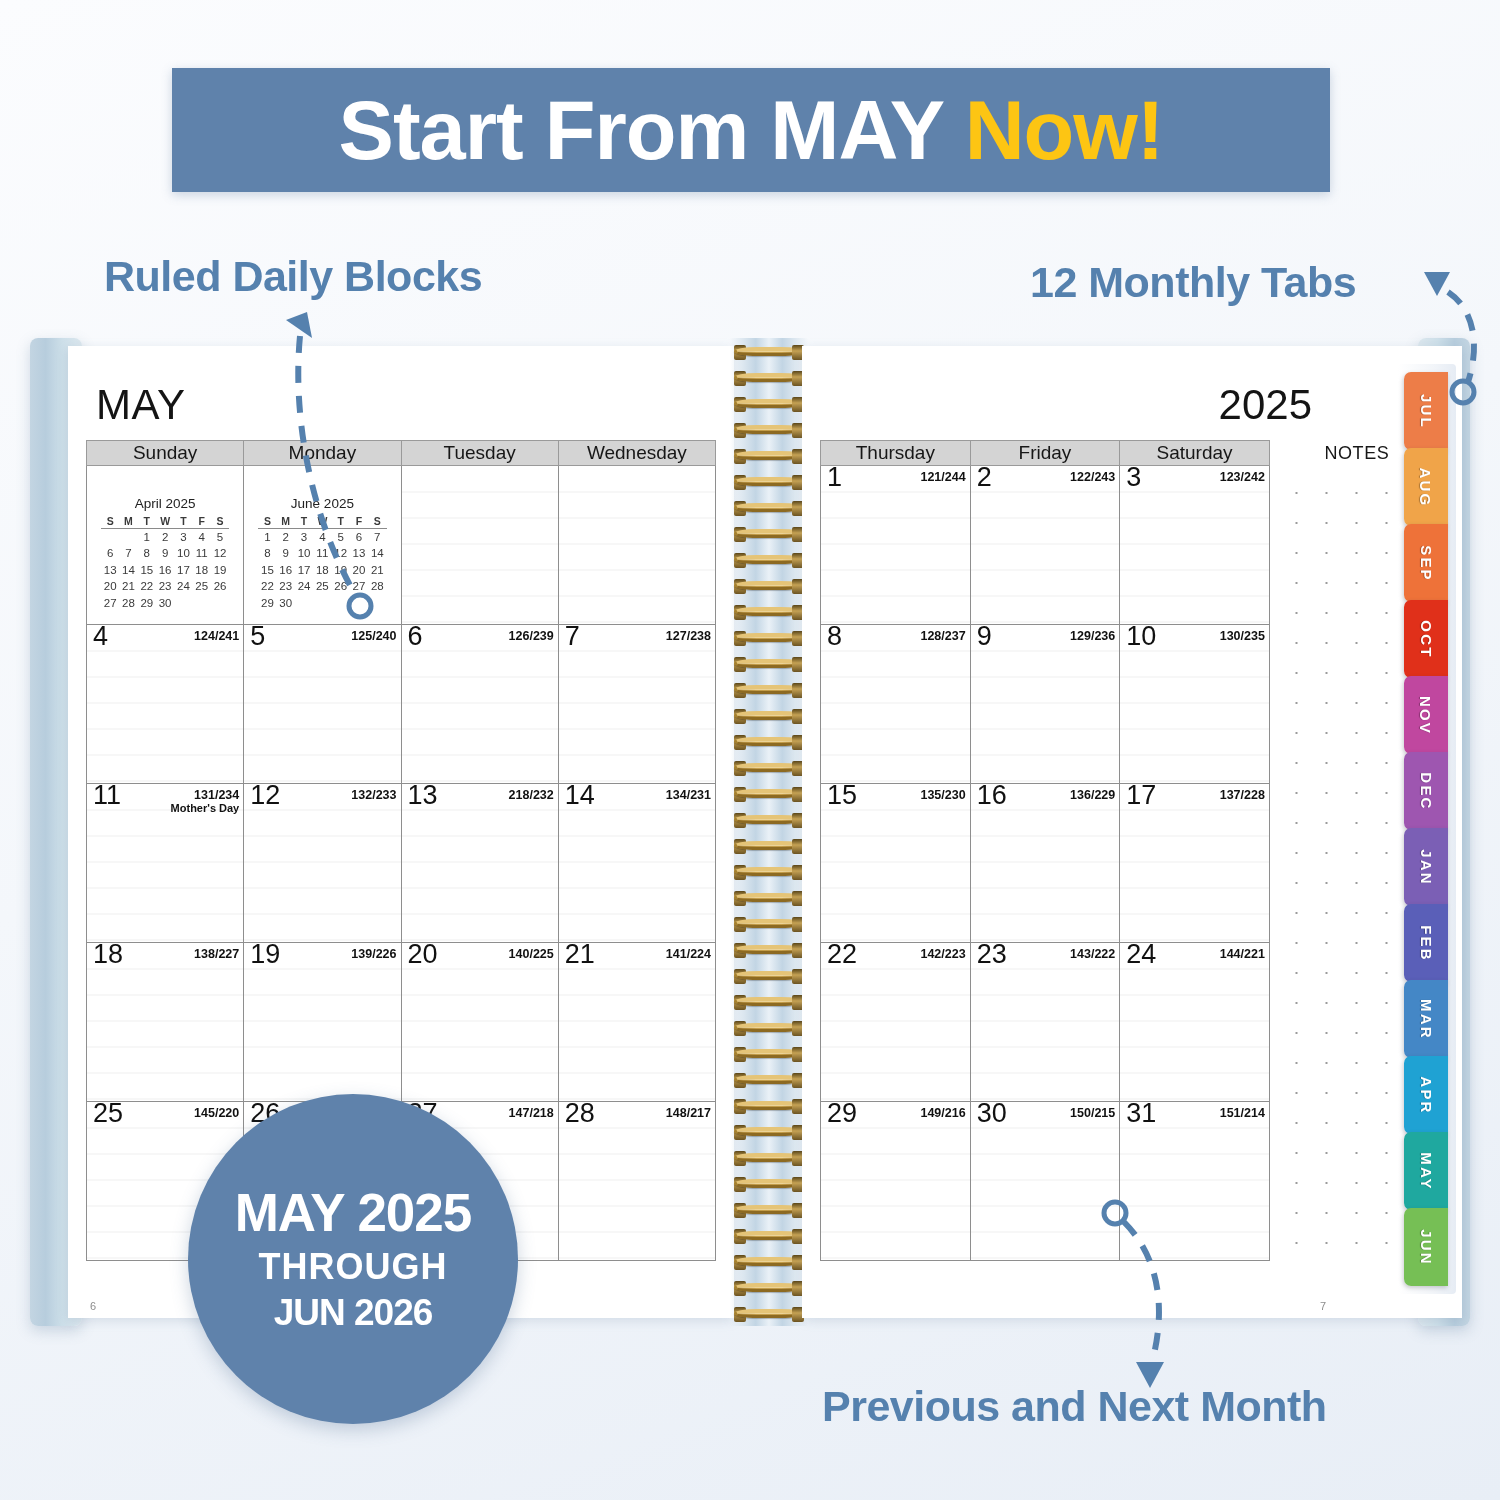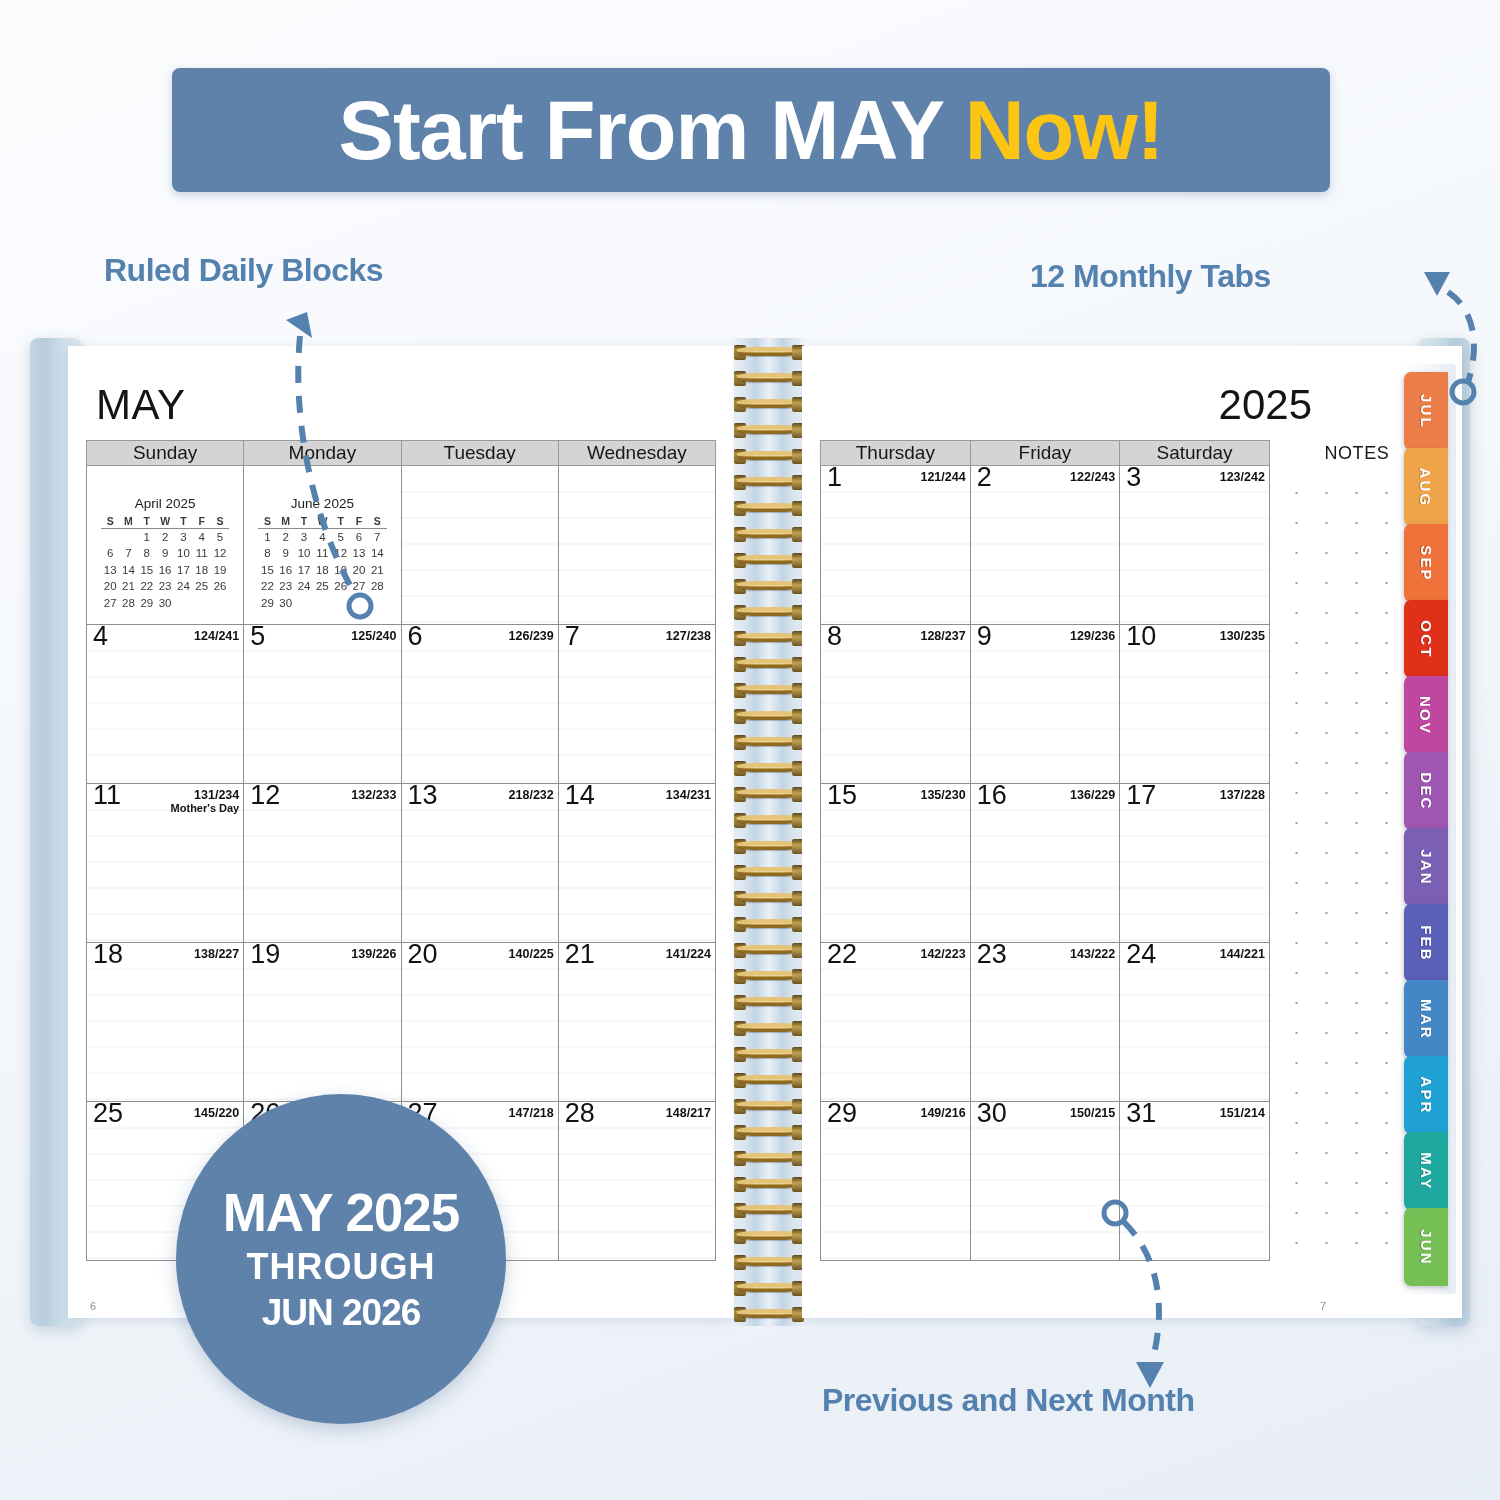--- a/index.html
+++ b/index.html
@@ -10,39 +10,39 @@
     position: relative;
     overflow: hidden;
   }
 
   
   #banner {
     position: absolute;
     left: 172px; top: 68px;
     width: 1158px; height: 124px;
     background: #5f82ab;
-    border-radius: 8px;
+    border-radius: 0;
     display: flex; align-items: center; justify-content: center;
     box-shadow: 0 3px 10px rgba(80,110,150,.28);
   }
   #banner .btxt {
     font-size: 83px;
     font-weight: bold;
     letter-spacing: -1px;
     color: #ffffff;
     white-space: nowrap;
     line-height: 1;
   }
   #banner .accent { color: #fdc513; }
 
   
   .callout {
     position: absolute;
     color: #5581ae;
-    font-size: 32px;
+    font-size: 43px;
     font-weight: bold;
     letter-spacing: -0.5px;
     white-space: nowrap;
   }
   #callout-ruled { left: 104px; top: 252px; }
   #callout-tabs  { left: 1030px; top: 258px; }
   #callout-prevnext { left: 822px; top: 1382px; }
 
   svg.ann { position: absolute; left: 0; top: 0; width: 1500px; height: 1500px;
             pointer-events: none; }
@@ -188,21 +188,21 @@
 
   
   #tabstrip-bg {
     position: absolute; right: 14px; top: 26px; width: 58px; height: 930px;
     background: linear-gradient(90deg, rgba(255,255,255,0), #f2f5f9 62%, #e6ecf4 100%);
     border-radius: 4px;
   }
 
   
   #badge {
-    position: absolute; left: 176px; top: 1094px;
+    position: absolute; left: 188px; top: 1094px;
     width: 330px; height: 330px; border-radius: 50%;
     background: #5f82ab;
     display: flex; flex-direction: column;
     align-items: center; justify-content: center;
     color: #fff; text-align: center;
     box-shadow: 0 6px 18px rgba(70,100,140,.28);
   }
   #badge .l1 { font-size: 53px; font-weight: bold; letter-spacing: -1px; line-height: 1.05; }
   #badge .l2 { font-size: 36px; font-weight: bold; letter-spacing: 1px; line-height: 1.5; }
   #badge .l3 { font-size: 37px; font-weight: bold; letter-spacing: -1px; line-height: 1.05; }

